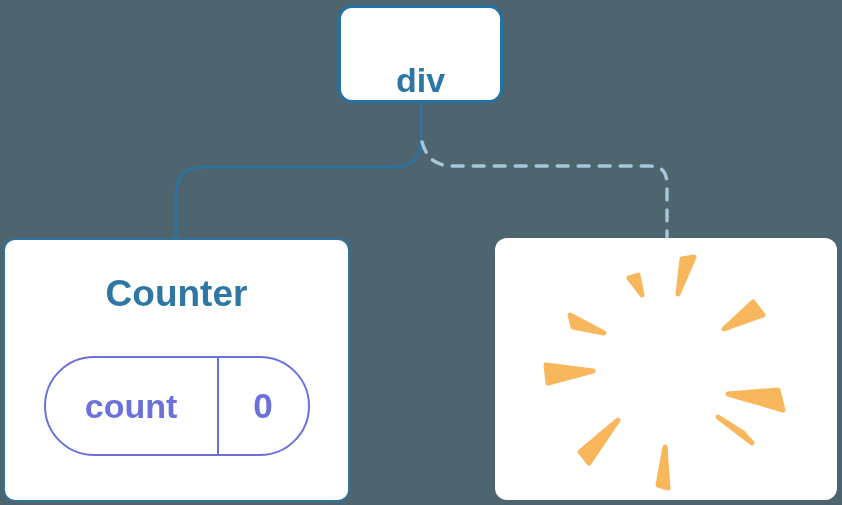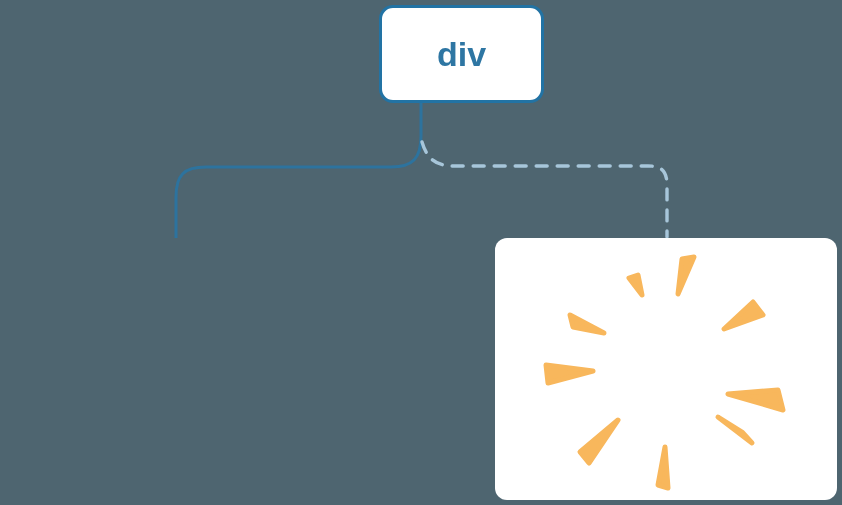--- a/index.html
+++ b/index.html
@@ -43,26 +43,25 @@
     stroke-linecap: round;
   }
   .node-div {
     position: absolute;
     left: 338px; top: 5px;
     width: 165px; height: 98px;
     background: var(--card-background);
     border: 3px solid var(--node-border-blue);
     border-radius: 14px;
     display: flex;
-    align-items: center;
+    align-items: flex-end;
     justify-content: center;
     font-size: 34px;
     font-weight: 600;
     color: var(--node-text-blue);
-    margin-left: 41px;
   }
   .counter-card {
     position: absolute;
     left: 3px; top: 238px;
     width: 347px; height: 264px;
     background: var(--card-background);
     border: 2px solid var(--connector-solid);
     border-radius: 12px;
     display: flex;
     flex-direction: column;
@@ -128,20 +127,27 @@
 
   <svg class="connectors" viewBox="0 0 842 505" xmlns="http://www.w3.org/2000/svg">
     <path class="connector-solid" d="M 421 103 L 421 136 C 421 158 413 167 391 167 L 206 167 C 184 167 176 175 176 197 L 176 238"></path>
     <path class="connector-dashed" d="M 422 142 C 427 159 436 166 454 166 L 648 166 C 662 166 667 171 667 186 L 667 237"></path>
   </svg>
 
   <div class="node-div">
     <span>div</span>
   </div>
 
+  <div class="counter-card">
+    <div class="counter-title">Counter</div>
+    <div class="state-pill">
+      <div class="pill-key">count</div>
+      <div class="pill-value">0</div>
+    </div>
+  </div>
 
   <div class="poof-card">
     <svg viewBox="0 0 342 262" xmlns="http://www.w3.org/2000/svg">
       <polygon class="burst-ray" points="187,21 199,19 183,56"></polygon>
       <polygon class="burst-ray" points="134,40 143,37 147,57"></polygon>
       <polygon class="burst-ray" points="258,64 268,77 229,91"></polygon>
       <polygon class="burst-ray" points="75,77 78,89 109,95"></polygon>
       <polygon class="burst-ray" points="51,127 53,145 98,133"></polygon>
       <polygon class="burst-ray" points="283,152 288,172 233,156"></polygon>
       <polygon class="burst-ray" points="247,194 257,205 223,179"></polygon>

